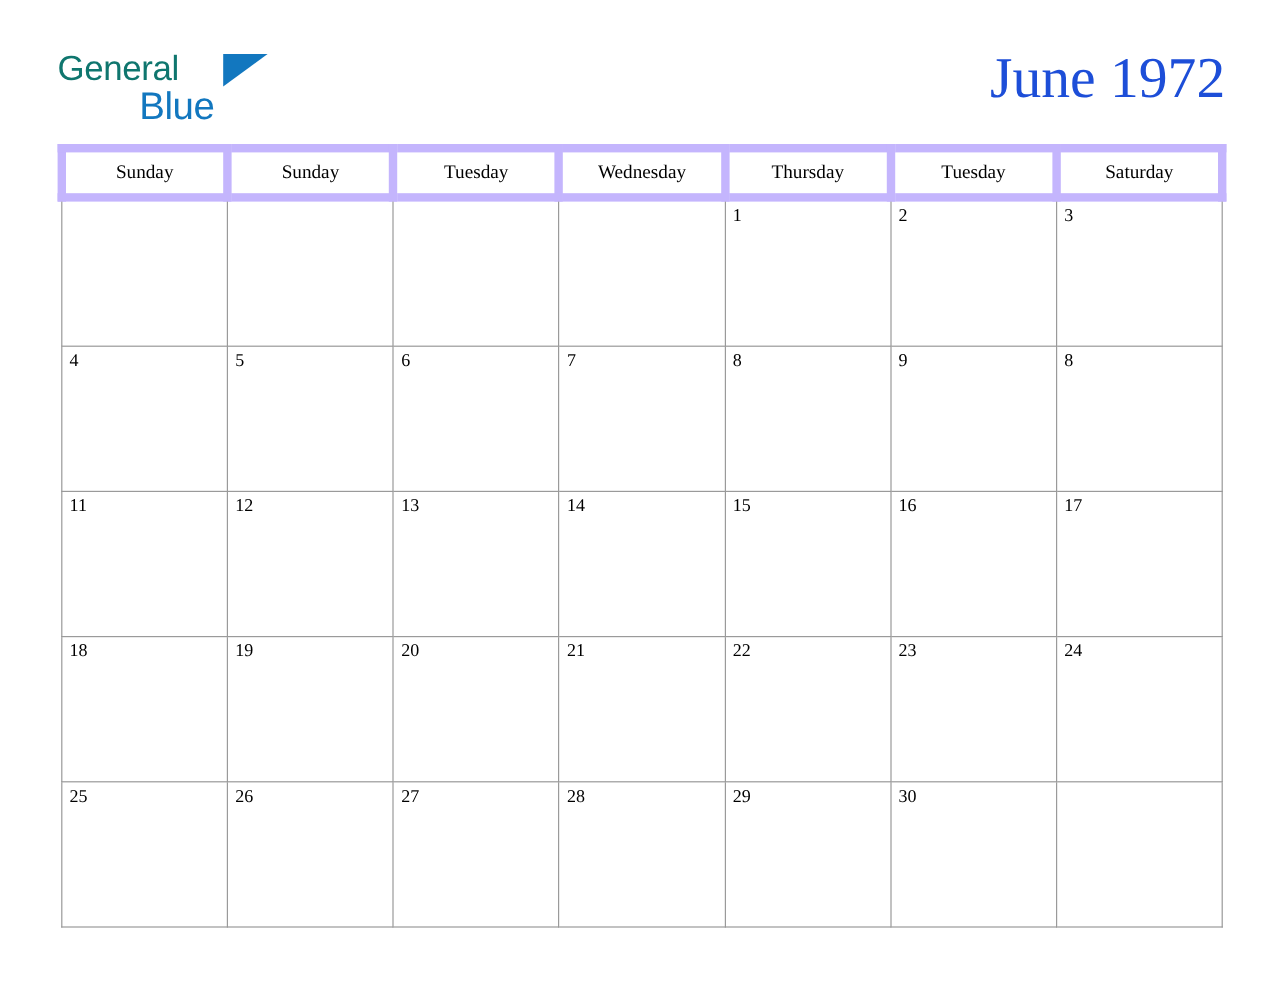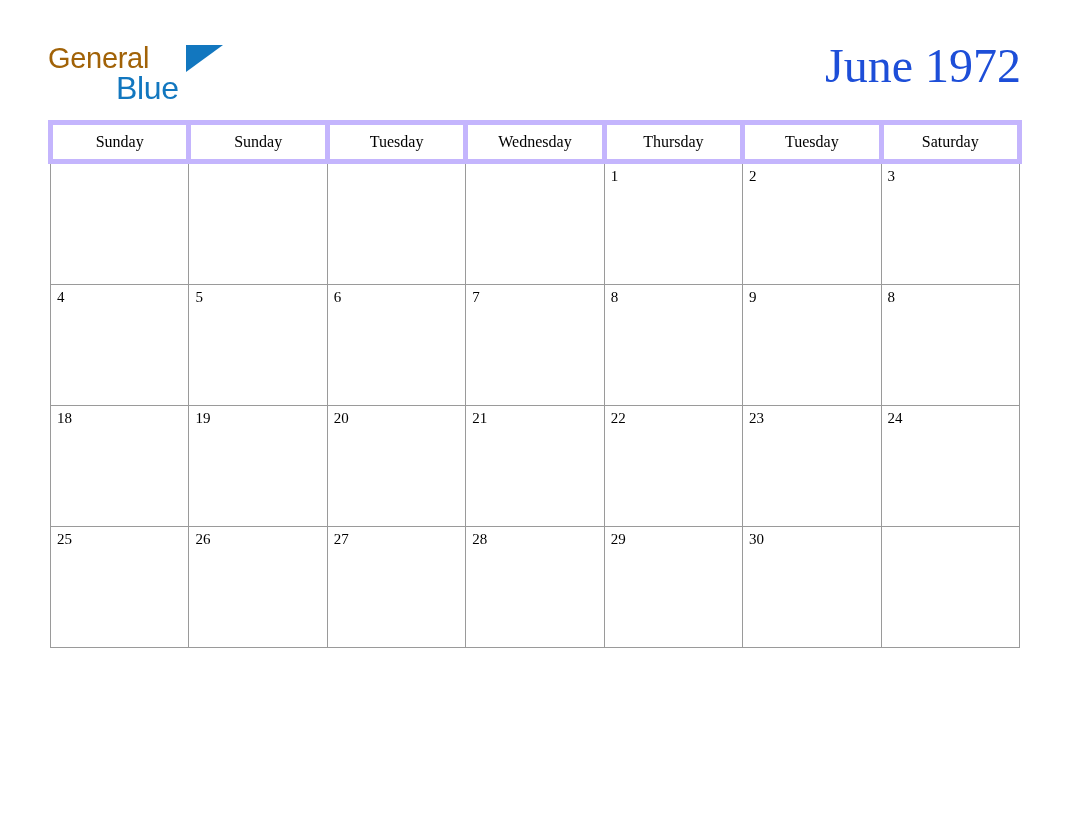--- a/index.html
+++ b/index.html
@@ -37,21 +37,21 @@
     width: 200px;
     height: 60px;
   }
   .logo-general {
     position: absolute;
     left: 0;
     top: 0;
     font-family: "Liberation Sans", sans-serif;
     font-size: 29px;
     letter-spacing: -0.3px;
-    color: #a16207;
+    color: #0f766e;
     line-height: 1;
   }
   .logo-blue {
     position: absolute;
     left: 68px;
     top: 28px;
     font-family: "Liberation Sans", sans-serif;
     font-size: 32px;
     letter-spacing: -0.3px;
     color: #1277bf;
@@ -81,21 +81,21 @@
   .calendar {
     position: absolute;
     left: 48px;
     top: 120px;
     width: 974px;
     border-collapse: collapse;
     table-layout: fixed;
   }
   .calendar th {
     height: 32px;
-    border: 5px solid #c4b5fd;
+    border: 7px solid #c4b5fd;
     font-family: "Liberation Serif", serif;
     font-size: 16px;
     font-weight: normal;
     text-align: center;
     vertical-align: middle;
     background: #ffffff;
     color: #000000;
   }
   .calendar td {
     height: 116px;
@@ -181,20 +181,43 @@
           </td>
         <td>
             <span class="daynum">9</span>
           </td>
         <td>
             <span class="daynum">8</span>
           </td>
       </tr>
       <tr>
         <td>
+            <span class="daynum">11</span>
+          </td>
+        <td>
+            <span class="daynum">12</span>
+          </td>
+        <td>
+            <span class="daynum">13</span>
+          </td>
+        <td>
+            <span class="daynum">14</span>
+          </td>
+        <td>
+            <span class="daynum">15</span>
+          </td>
+        <td>
+            <span class="daynum">16</span>
+          </td>
+        <td>
+            <span class="daynum">17</span>
+          </td>
+      </tr>
+      <tr>
+        <td>
             <span class="daynum">18</span>
           </td>
         <td>
             <span class="daynum">19</span>
           </td>
         <td>
             <span class="daynum">20</span>
           </td>
         <td>
             <span class="daynum">21</span>

